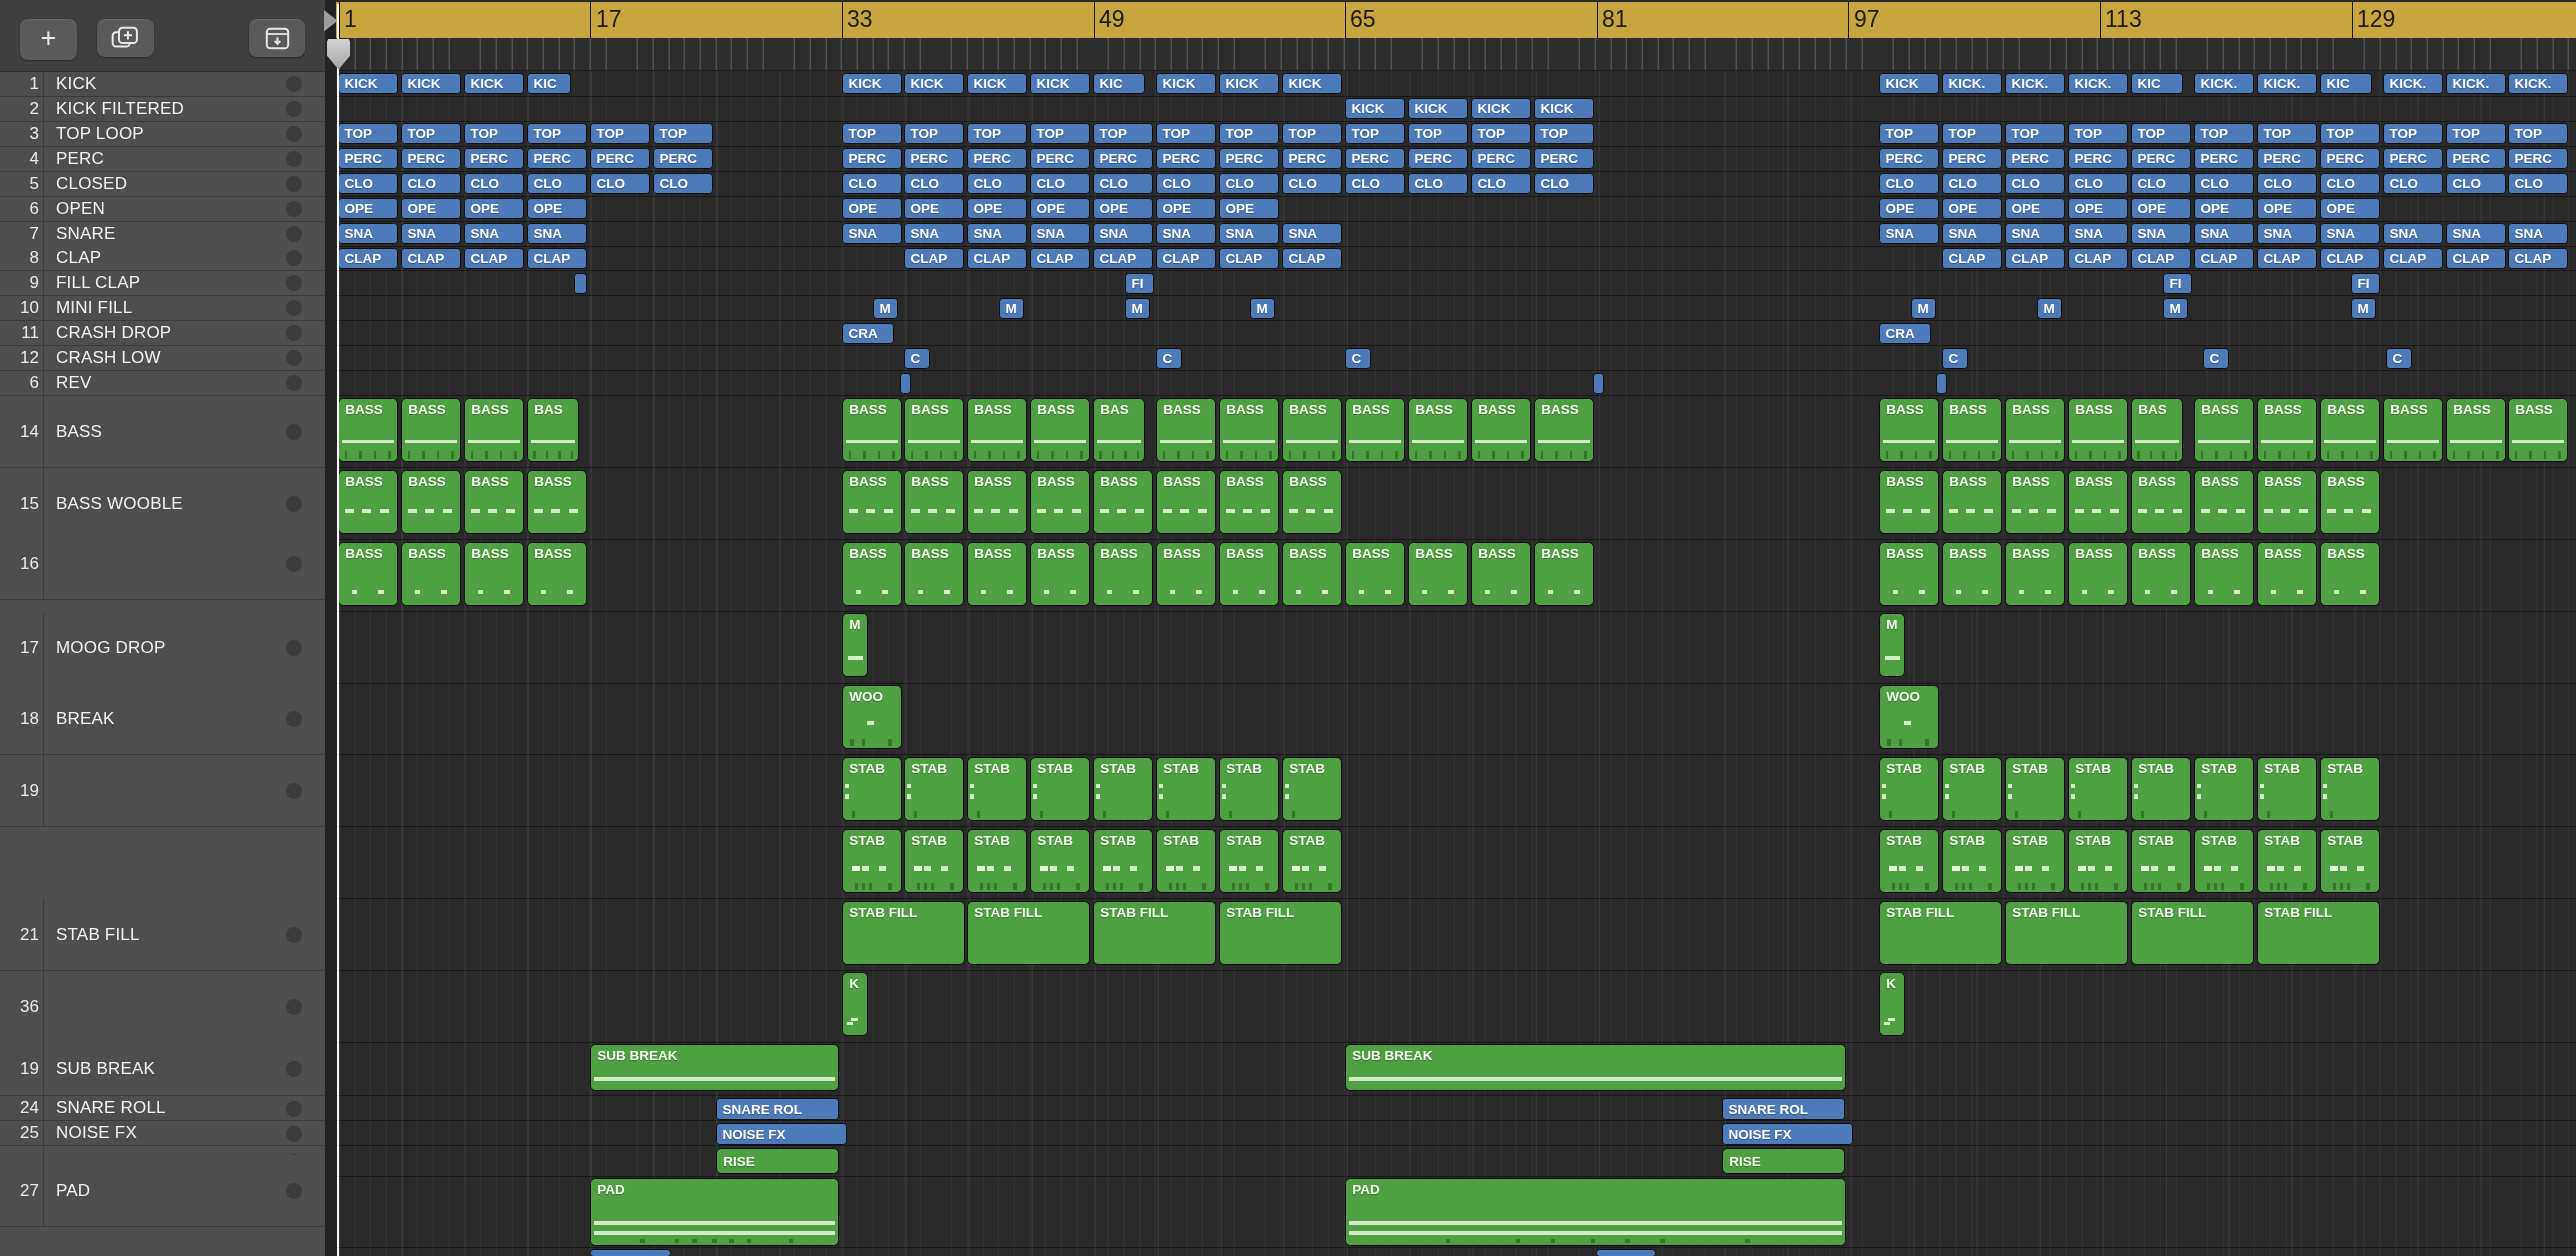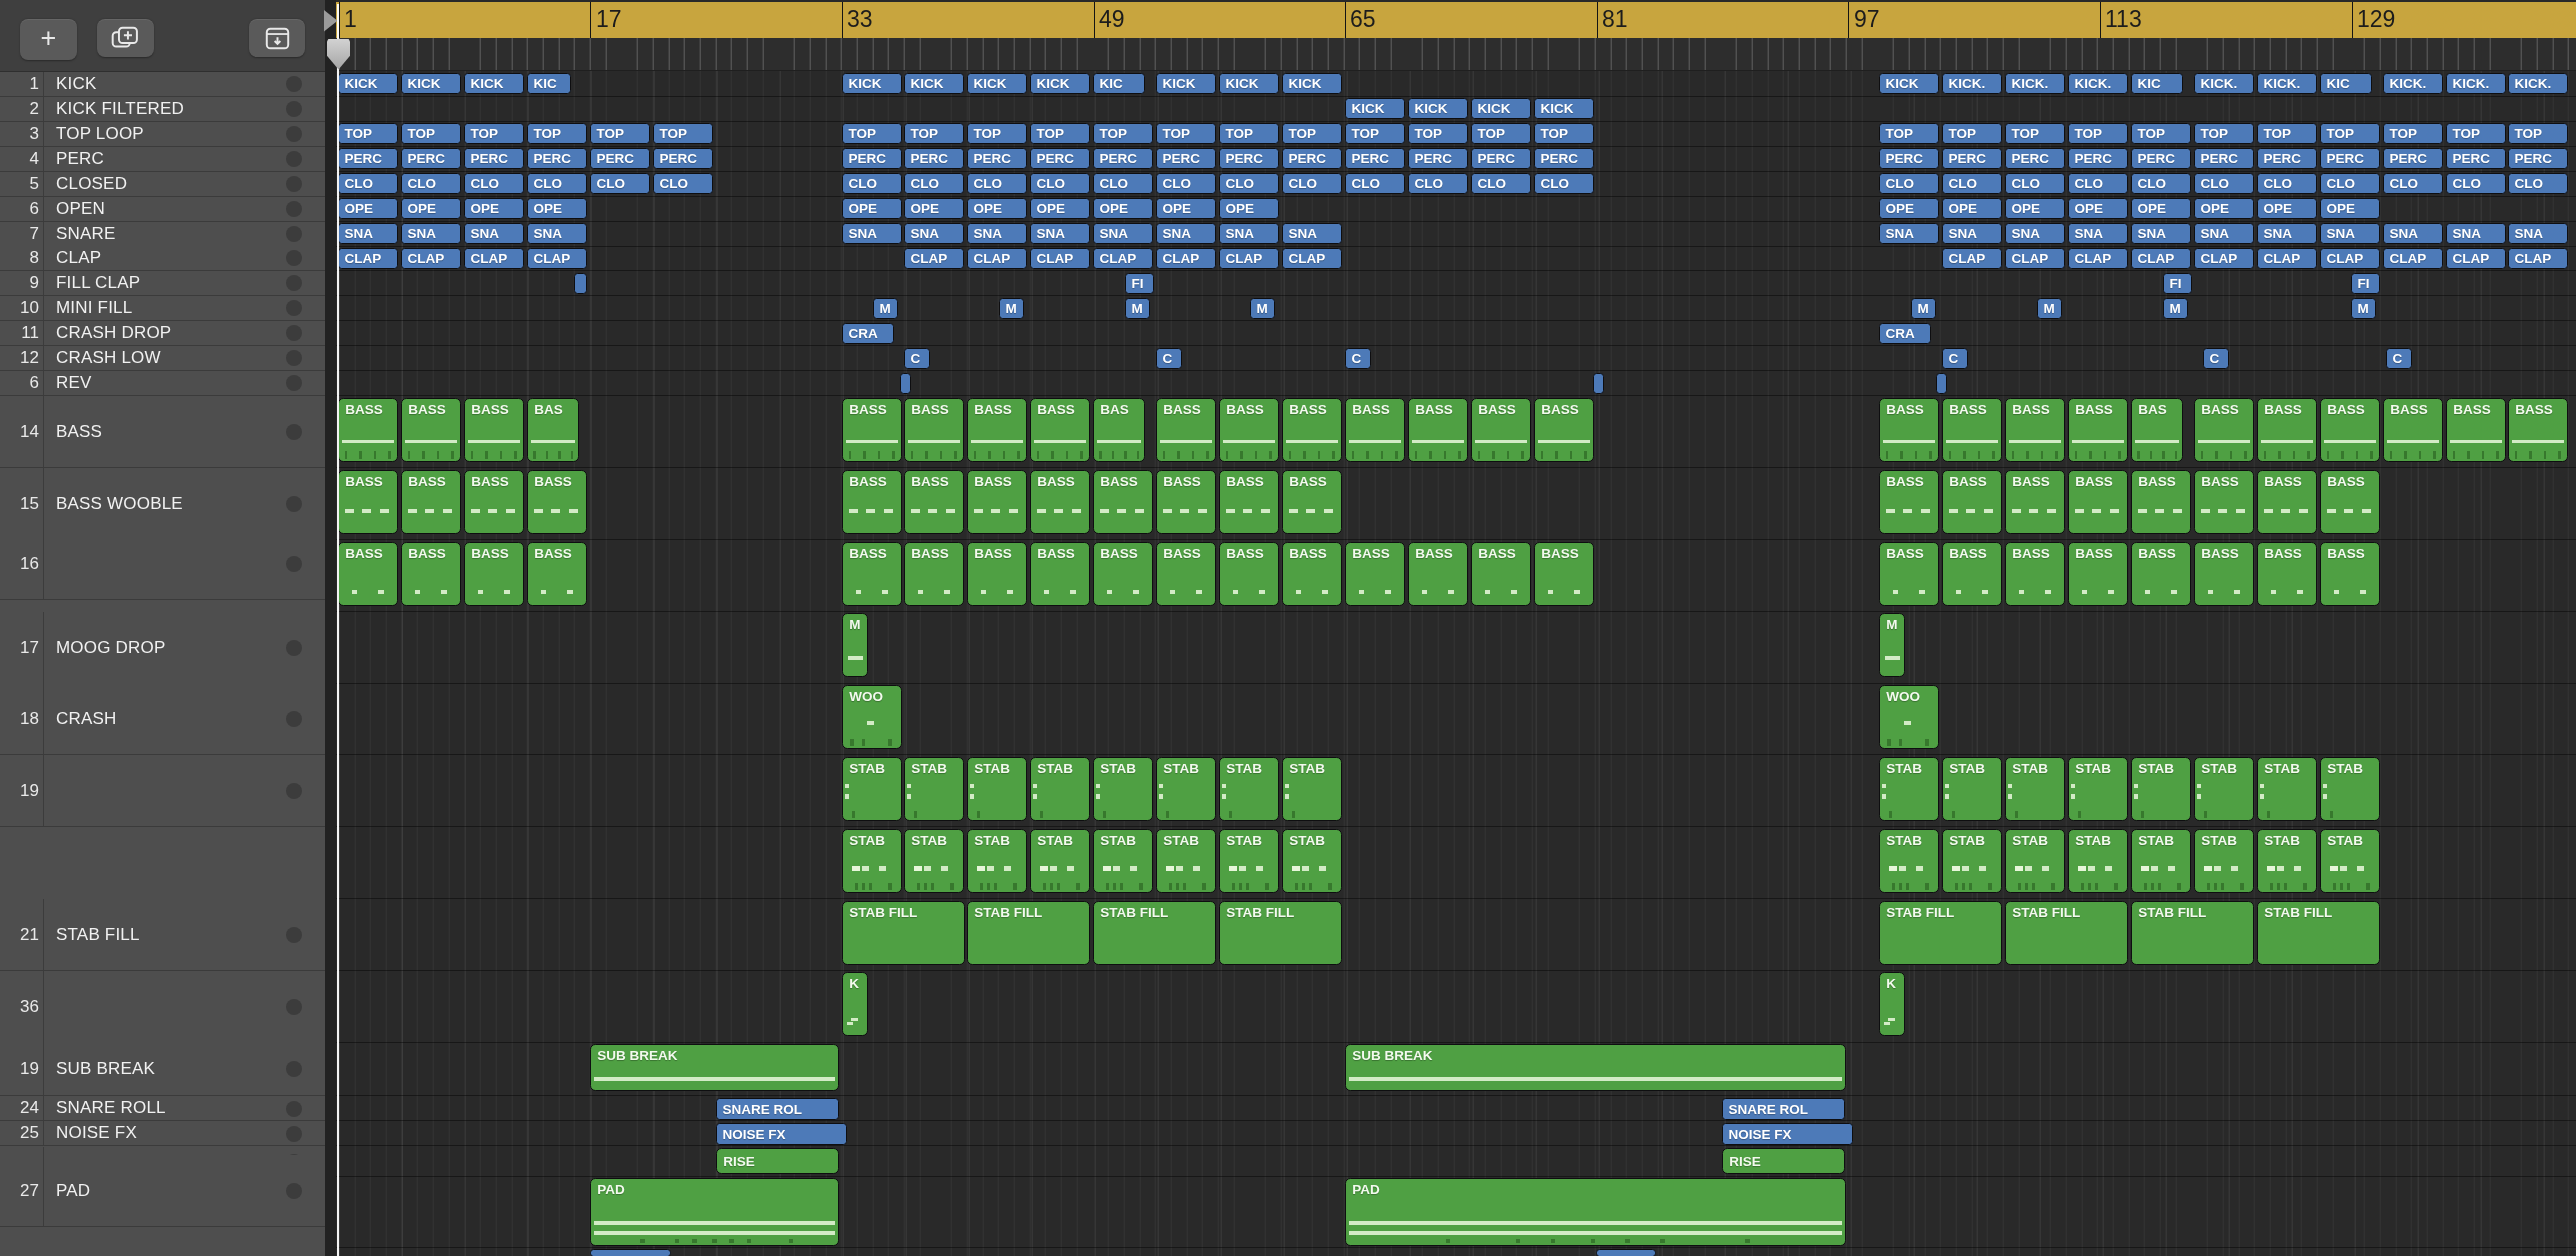--- a/index.html
+++ b/index.html
@@ -892,21 +892,21 @@
       <span class="rlabel">M</span>
       <div class="pl" style="left: 5.4px; bottom: 16px; width: 14.4px; height: 3.6px;"></div>
     </div>
     <div class="region green" style="left: 1879px; top: 613px; width: 25.6px; height: 64px;">
       <span class="rlabel">M</span>
       <div class="pl" style="left: 5.4px; bottom: 16px; width: 14.4px; height: 3.6px;"></div>
     </div>
     <div class="hdr-row" style="top: 683px; height: 72px;">
       <div class="hdr-num">18</div>
       <div class="hdr-div"></div>
-      <div class="hdr-name">CRASH</div>
+      <div class="hdr-name">BREAK</div>
       <div class="mute-dot" style="top: 28px;"></div>
     </div>
     <div class="lane" style="top: 683px; height: 72px;"></div>
     <div class="region green" style="left: 842px; top: 685px; width: 60px; height: 64px;">
       <span class="rlabel">WOO</span>
       <div class="pl" style="left: 42%; bottom: 23px; width: 6.3px; height: 4.5px;"></div>
       <div class="pd" style="left: 12%; bottom: 1.8px; width: 3.6px; height: 7.2px;"></div>
       <div class="pd" style="left: 32%; bottom: 1.8px; width: 3.6px; height: 7.2px;"></div>
       <div class="pd" style="left: 78%; bottom: 1.8px; width: 3.6px; height: 7.2px;"></div>
     </div>

